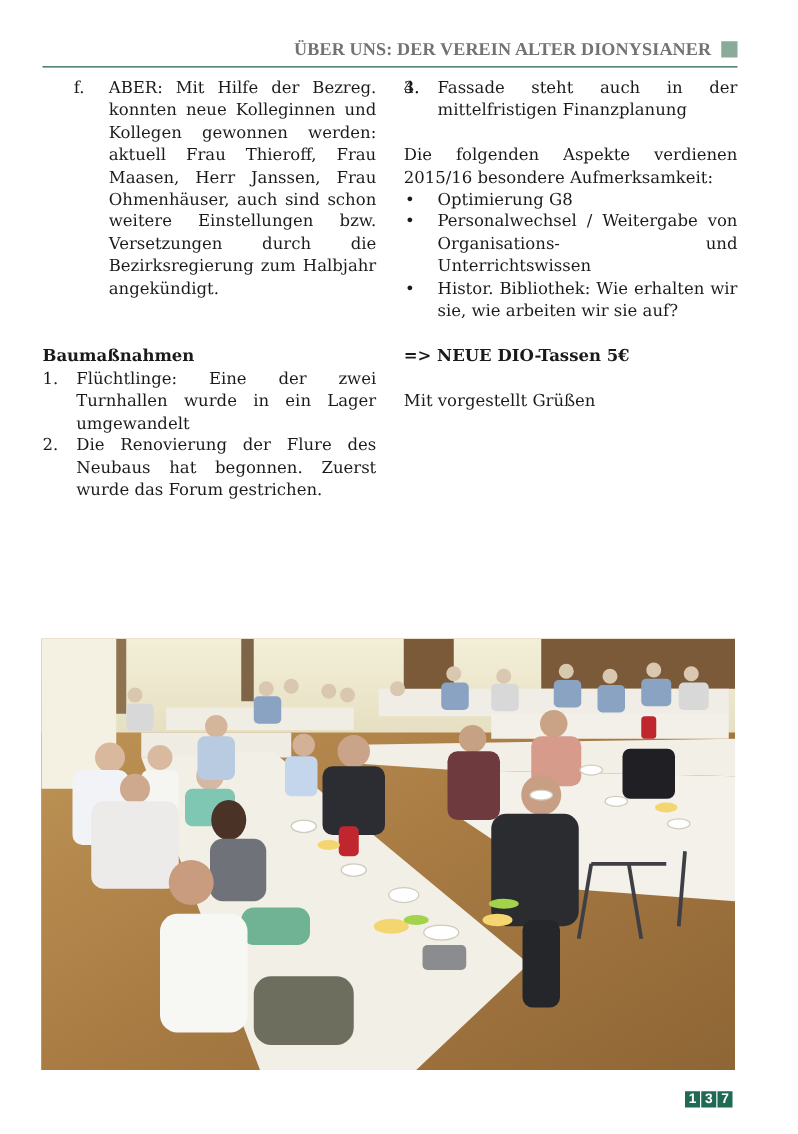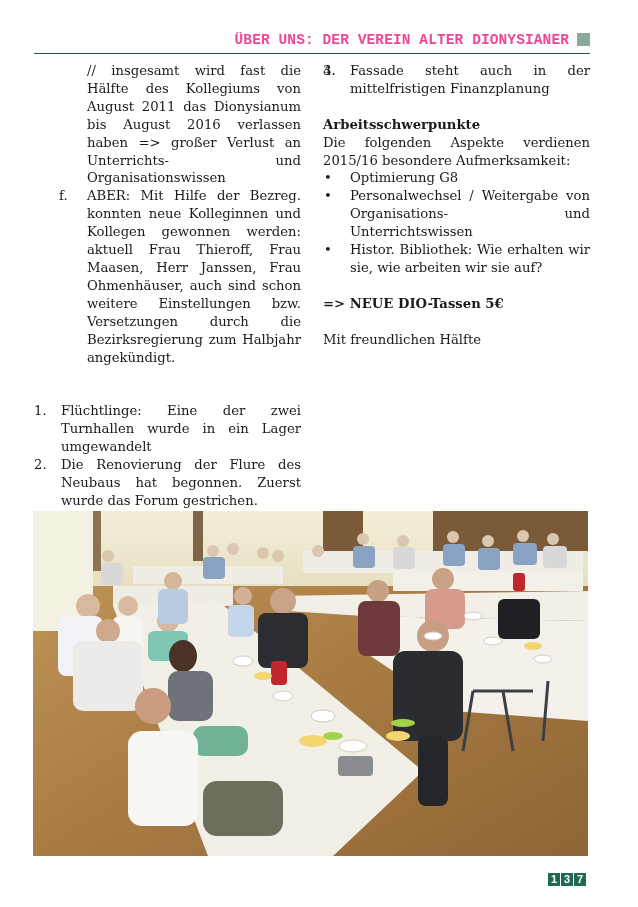--- a/index.html
+++ b/index.html
@@ -5,22 +5,22 @@
   * { box-sizing: border-box; margin: 0; padding: 0; }
   html, body { width: 638px; height: 907px; background: #ffffff; overflow: hidden; }
   body { position: relative; font-family: "DejaVu Serif", "Liberation Serif", serif; color: #1a1a1a; }
 
   .header {
     position: absolute; left: 34px; top: 30px; width: 556px; height: 24px;
     border-bottom: 1.6px solid #1f5e4f;
   }
   .header-title {
     position: absolute; right: 21px; top: 2px;
-    font-family: Liberation Mono, monospace; font-weight: bold;
-    font-size: 14.5px; letter-spacing: 0.1px; color: #ec4899; white-space: nowrap;
+    font-family: Liberation Serif, serif; font-weight: bold;
+    font-size: 14.5px; letter-spacing: 0.1px; color: #737373; white-space: nowrap;
   }
   .header-square {
     position: absolute; right: 0px; top: 3px; width: 13px; height: 13px;
     background: #8aaa9a;
   }
 
   .col { position: absolute; top: 62px; font-size: 13.2px; line-height: 17.9px; }
   .col-left { left: 34px; width: 267px; }
   .col-right { left: 323px; width: 267px; }
 
@@ -52,64 +52,63 @@
 </style>
 </head>
 <body>
 
 <div class="header">
   <span class="header-title">ÜBER UNS: DER VEREIN ALTER DIONYSIANER</span>
   <span class="header-square"></span>
 </div>
 
 <div class="col col-left">
-  <p class="cont just">// insgesamt wird fast die Hälfte des Kollegiums von August 2011 das Dionysianum bis August 2016 verlassen haben =&gt; großer Verlust an Unterrichts- und Organisationswissen</p>
   <div class="item just">
     <span class="marker">f.</span>
     <span>ABER: Mit Hilfe der Bezreg. konnten neue Kolleginnen und Kollegen gewonnen werden: aktuell Frau Thieroff, Frau Maasen, Herr Janssen, Frau Ohmenhäuser, auch sind schon weitere Einstellungen bzw. Versetzungen durch die Bezirksregierung zum Halbjahr angekündigt.</span>
   </div>
   <div class="gap"></div>
   <div class="gap"></div>
+  <p class="heading">Baumaßnahmen</p>
   <div class="num-item just">
     <span class="marker">1.</span>
     <span>Flüchtlinge: Eine der zwei Turnhallen wurde in ein Lager umgewandelt</span>
   </div>
   <div class="num-item just">
     <span class="marker">2.</span>
     <span>Die Renovierung der Flure des Neubaus hat begonnen. Zuerst wurde das Forum gestrichen.</span>
   </div>
 </div>
 
 <div class="col col-right">
   <div class="num-item just">
     <span class="marker">3.</span>
   </div>
   <div class="num-item just">
     <span class="marker">4.</span>
     <span>Fassade steht auch in der mittelfristigen Finanzplanung</span>
   </div>
   <div class="gap"></div>
-  <p class="heading">Arbeitsschwerpunkte</p>
   <p class="just">Die folgenden Aspekte verdienen 2015/16 besondere Aufmerksamkeit:</p>
   <div class="bullet-item">
     <span class="marker">•</span>
     <span>Optimierung G8</span>
   </div>
   <div class="bullet-item just">
     <span class="marker">•</span>
     <span>Personalwechsel / Weitergabe von Organisations- und Unterrichtswissen</span>
   </div>
   <div class="bullet-item just">
     <span class="marker">•</span>
     <span>Histor. Bibliothek: Wie erhalten wir sie, wie arbeiten wir sie auf?</span>
   </div>
   <div class="gap"></div>
   <p class="heading">=&gt; NEUE DIO-Tassen 5€</p>
   <div class="gap"></div>
-  <p>Mit freundlichen Hälfte</p>
+  <p>Mit vorgestellt Grüßen</p>
   <div class="gap"></div>
 </div>
 
 <div class="photo">
   <svg width="555" height="345" viewBox="0 0 555 345" xmlns="http://www.w3.org/2000/svg">
     <defs>
       <linearGradient id="floor" x1="0" y1="0" x2="1" y2="1">
         <stop offset="0" stop-color="#c49a5a"></stop>
         <stop offset="0.5" stop-color="#a97c44"></stop>
         <stop offset="1" stop-color="#8e6535"></stop>

